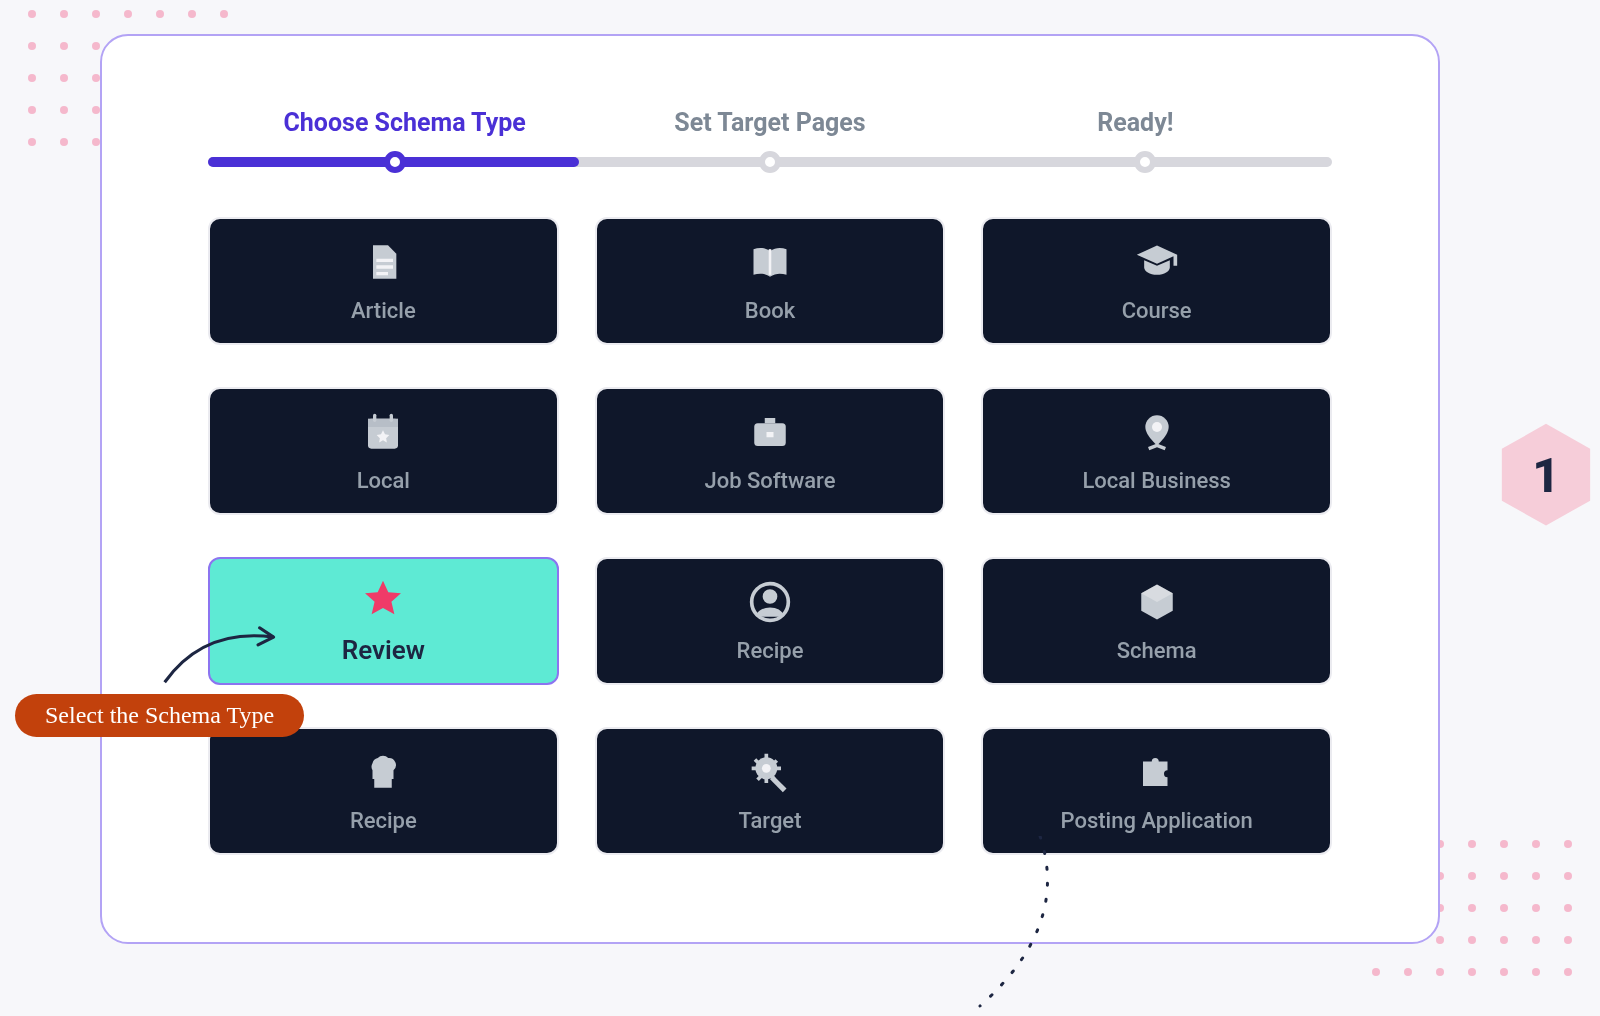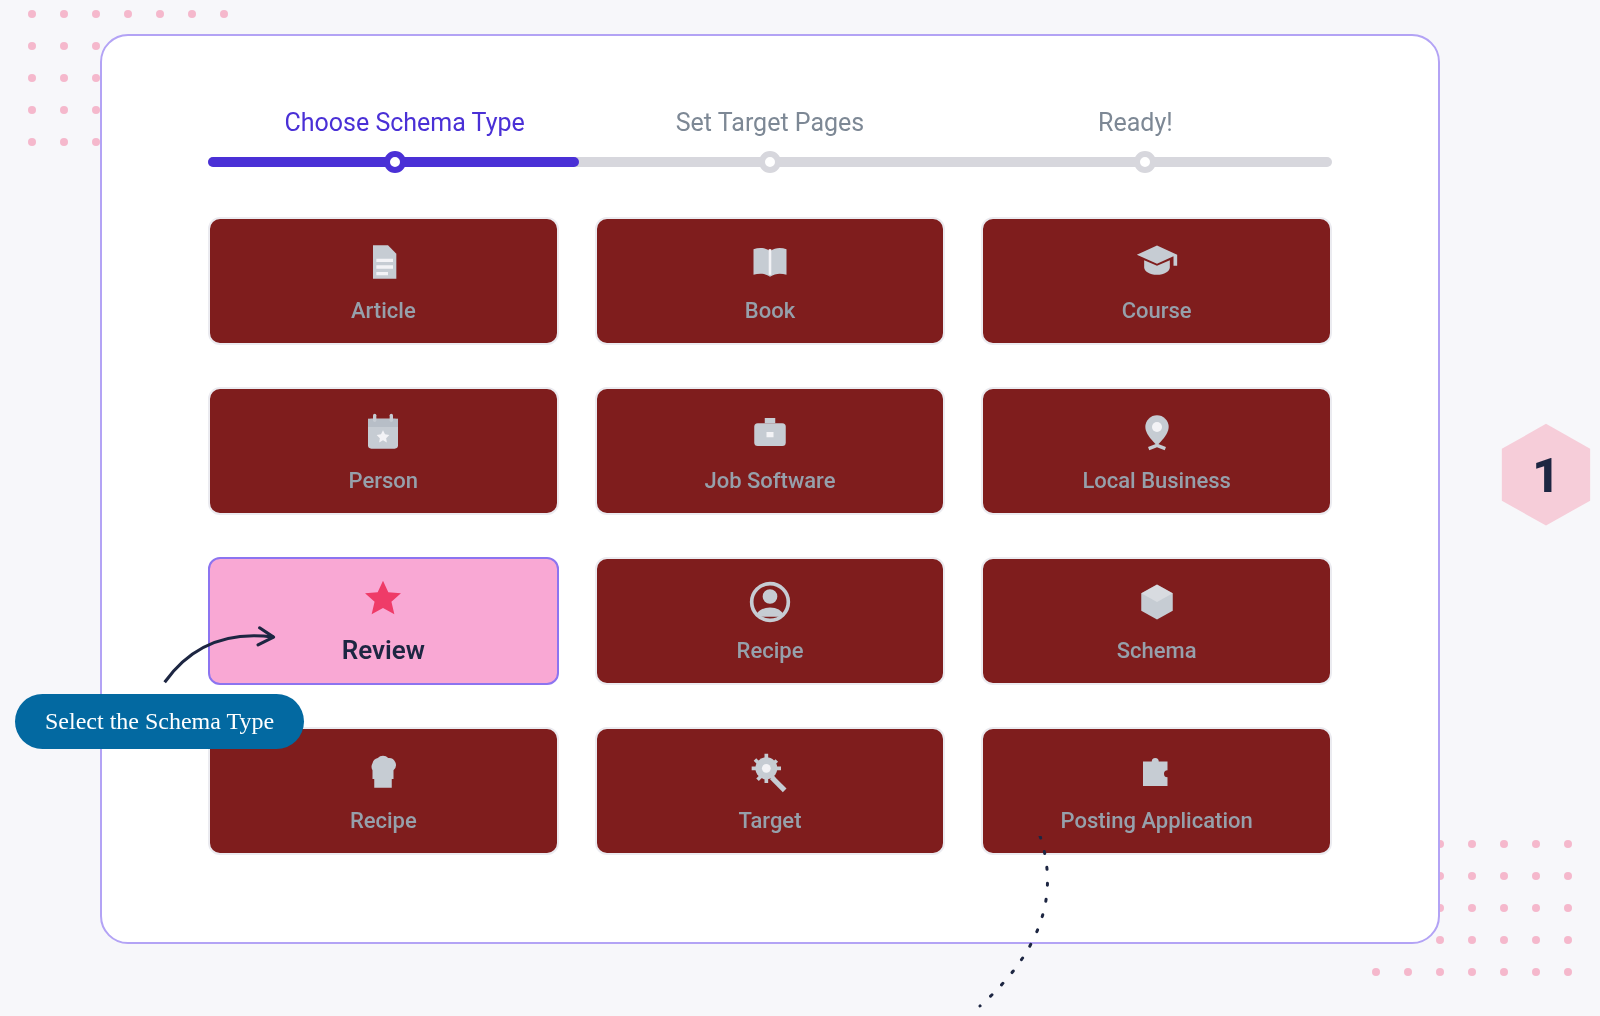--- a/index.html
+++ b/index.html
@@ -41,21 +41,21 @@
   
   .stepper { position: relative; width: 1124px; margin: 0 auto 50px; }
   .step-labels {
     display: flex;
     justify-content: space-between;
     margin-bottom: 20px;
     padding: 0 14px;
   }
   .step-label {
     font-size: 25px;
-    font-weight: 400;
+    font-weight: 700;
     color: #7d8895;
     width: 33.33%;
     text-align: center;
   }
   .step-label.active { color: #4a30d6; }
   .step-track {
     position: relative;
     height: 10px;
     background: #d7d7dd;
     border-radius: 6px;
@@ -85,55 +85,55 @@
   
   .grid {
     width: 1124px;
     margin: 0 auto;
     display: grid;
     grid-template-columns: repeat(3, 1fr);
     gap: 42px 36px;
   }
   .tile {
     height: 128px;
-    background: #7f1d1d;
+    background: #0f172a;
     border: 2px solid #ebebf0;
     border-radius: 12px;
     display: flex;
     flex-direction: column;
     align-items: center;
     justify-content: center;
     gap: 14px;
     cursor: pointer;
     color: #96a0ab;
   }
   .tile .t-label { font-size: 22px; font-weight: 500; }
   .tile.selected {
-    background: #f9a8d4;
+    background: #5eead4;
     border-color: #8c74f0;
     color: #1d2642;
   }
   .tile.selected .t-label { color: #1d2642; font-weight: 600; font-size: 26px; }
   .t-icon { width: 44px; height: 44px; display: flex; align-items:center; justify-content:center; }
 
   
   .arrow {
     position: absolute;
     top: 620px; left: 138px;
     width: 170px; height: 70px;
     pointer-events: none;
   }
   .callout {
     position: absolute;
     top: 694px; left: 15px;
-    background: #0369a1;
+    background: #c2410c;
     color: #fff;
     font-size: 24px;
     font-family: "Comic Sans MS", "Segoe Script", cursive;
-    padding: 14px 30px;
+    padding: 8px 30px;
     border-radius: 999px;
     white-space: nowrap;
   }
 
   
   .hex {
     position: absolute;
     top: 420px;
     right: 6px;
     width: 96px; height: 110px;
@@ -282,21 +282,21 @@
     <div class="tile">
       <span class="t-icon">
         <svg viewBox="0 0 24 24" width="40" height="40" fill="#c6ccd3">
             <rect x="3" y="4" width="18" height="18" rx="2"></rect>
             <rect x="3" y="4" width="18" height="5" fill="#b7bec7"></rect>
             <rect x="6" y="1" width="2" height="5" rx="1"></rect>
             <rect x="16" y="1" width="2" height="5" rx="1"></rect>
             <path fill="#f3f3f6" d="m12 11 1.2 2.4 2.6.4-1.9 1.9.4 2.6L12 17l-2.3 1.3.4-2.6-1.9-1.9 2.6-.4z"></path>
           </svg>
       </span>
-      <span class="t-label">Person</span>
+      <span class="t-label">Local</span>
     </div>
 
     <div class="tile">
       <span class="t-icon">
         <svg viewBox="0 0 24 24" width="42" height="42" fill="#c6ccd3">
             <path d="M9 4h6v3H9z"></path>
             <rect x="3" y="7" width="18" height="13" rx="2"></rect>
             <rect x="10" y="12" width="4" height="3" fill="#f3f3f6"></rect>
           </svg>
       </span>

